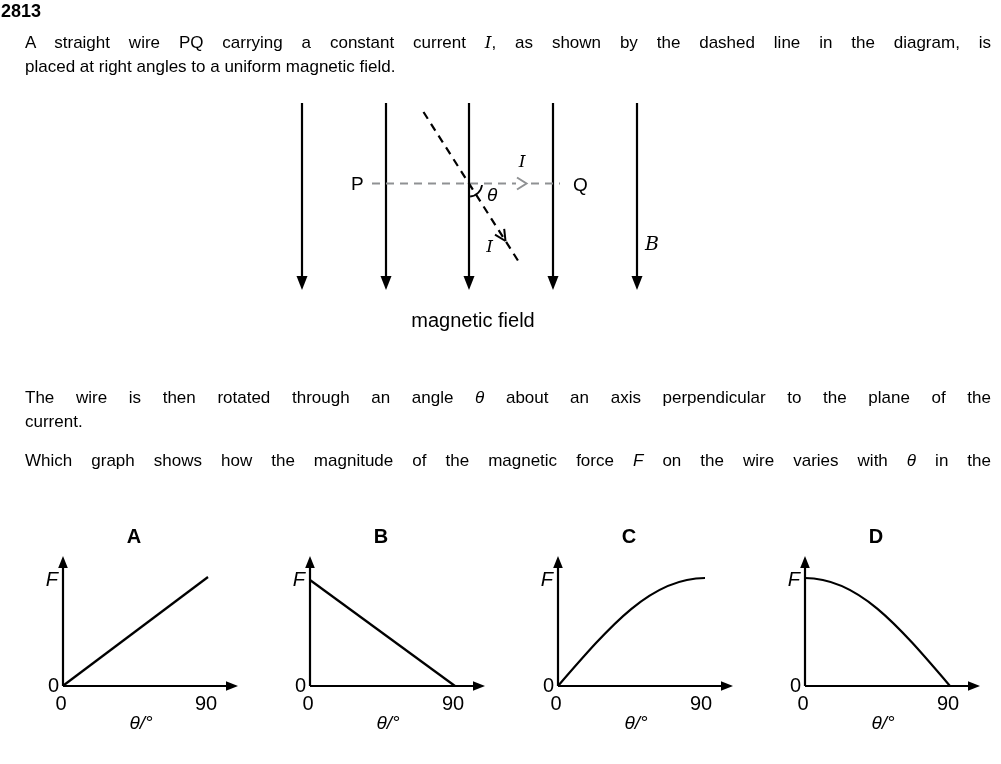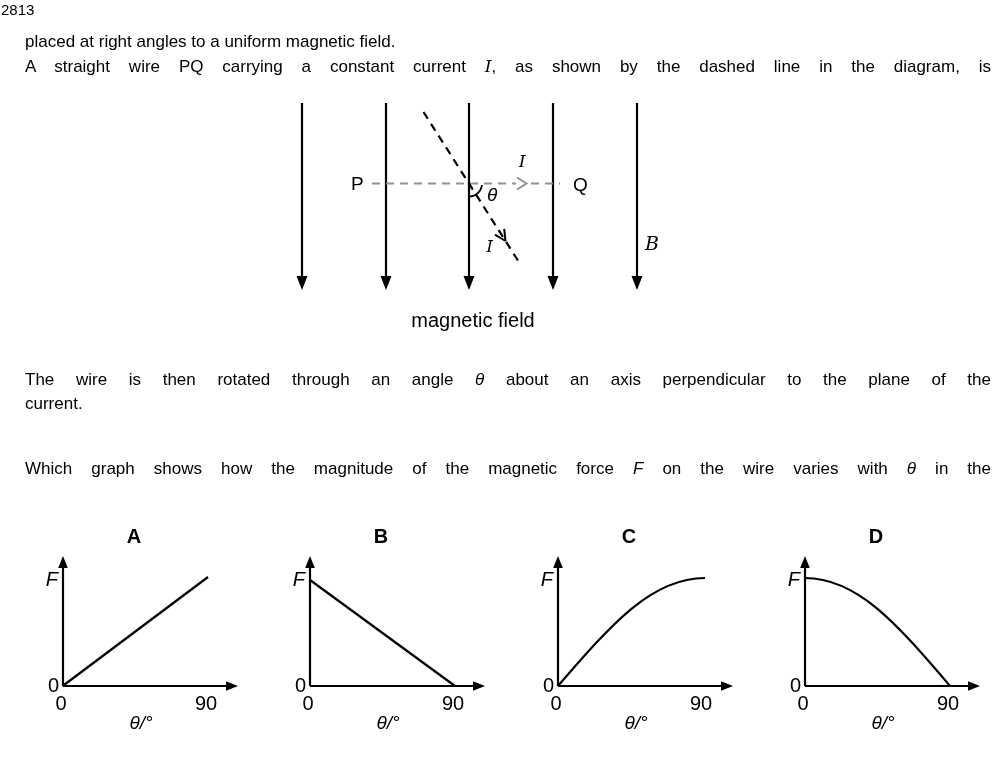--- a/index.html
+++ b/index.html
@@ -2,25 +2,25 @@
 <html><head>
 <meta charset="utf-8">
 <style>
   html,body{margin:0;padding:0;}
   body{
     width:1001px;height:764px;position:relative;overflow:hidden;
     background:#ffffff;color:#000;
     font-family:"Liberation Sans",sans-serif;
   }
   .abs{position:absolute;}
-  #qnum{left:1px;top:1px;font-size:15px;font-weight:normal;}
+  #qnum{left:1px;top:1px;font-size:18px;font-weight:bold;}
   .para{left:25px;width:966px;font-size:17px;line-height:24px;}
   #p1{top:30px;}
-  #p2{top:368px;}
-  #p3{top:449px;margin-top:8px;}
+  #p2{top:386px;}
+  #p3{top:449px;}
   .ln{width:100%;}
   .jl{text-align:justify;text-align-last:justify;}
   .it{font-style:italic;}
   .sit{font-family:"DejaVu Serif",serif;font-style:italic;}
   svg text{fill:#000;}
   .sv-sans{font-family:"Liberation Sans",sans-serif;}
   .sv-sans-i{font-family:"Liberation Sans",sans-serif;font-style:italic;}
   .sv-serif-i{font-family:"DejaVu Serif",serif;font-style:italic;}
   .anchor-mid{text-anchor:middle;}
   .anchor-end{text-anchor:end;}
@@ -34,22 +34,22 @@
   .g-f{font-family:"Liberation Sans",sans-serif;font-style:italic;font-size:20px;text-anchor:end;}
   .g-num{font-family:"Liberation Sans",sans-serif;font-size:20px;}
   .g-xlab{font-family:"Liberation Sans",sans-serif;font-style:italic;font-size:19px;text-anchor:middle;}
 </style>
 </head>
 <body>
 
 <div id="qnum" class="abs">2813</div>
 
 <div id="p1" class="abs para">
+    <div class="ln jl"><span>A straight wire PQ carrying a constant current </span><span class="sit">I</span><span>, as shown by the dashed line in the diagram, is</span></div>
     <div class="ln"><span>placed at right angles to a uniform magnetic field.</span></div>
-    <div class="ln jl"><span>A straight wire PQ carrying a constant current </span><span class="sit">I</span><span>, as shown by the dashed line in the diagram, is</span></div>
   </div>
 
 <svg id="diagram" class="abs" style="left:250px;top:95px;" width="460" height="240" viewBox="0 0 460 240">
   <g>
     <line class="stroke-b" x1="52" y1="8" x2="52" y2="183"></line>
       <polygon class="fill-b" points="52,195 46.5,181 57.5,181"></polygon>
     <line class="stroke-b" x1="136" y1="8" x2="136" y2="183"></line>
       <polygon class="fill-b" points="136,195 130.5,181 141.5,181"></polygon>
     <line class="stroke-b" x1="219" y1="8" x2="219" y2="183"></line>
       <polygon class="fill-b" points="219,195 213.5,181 224.5,181"></polygon>

